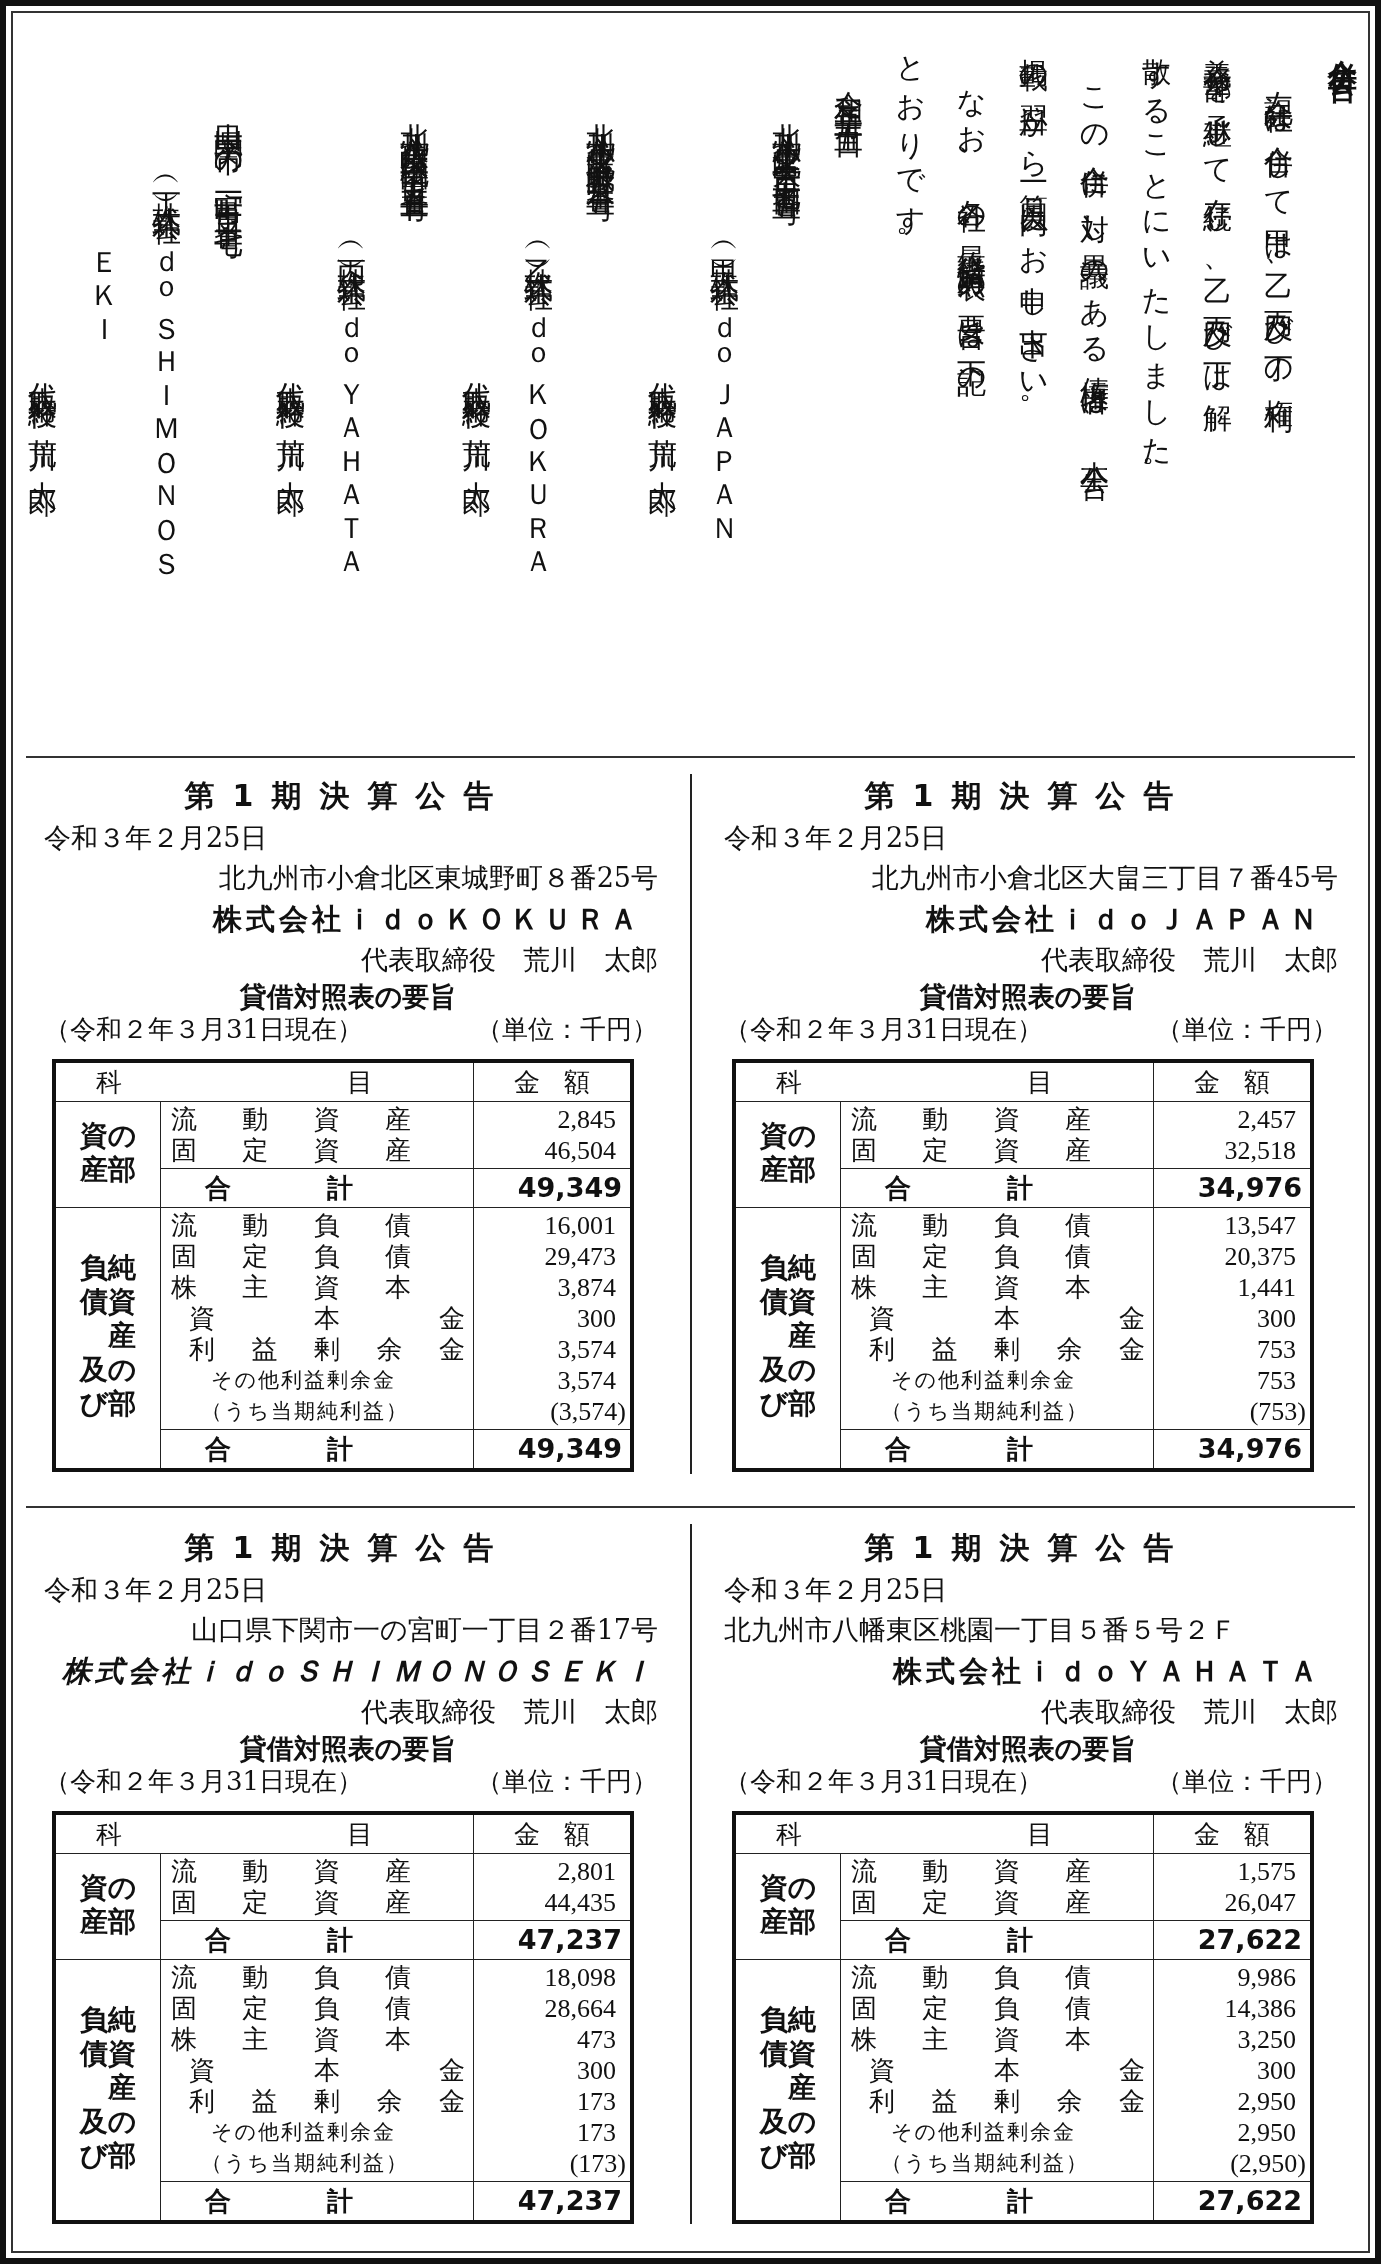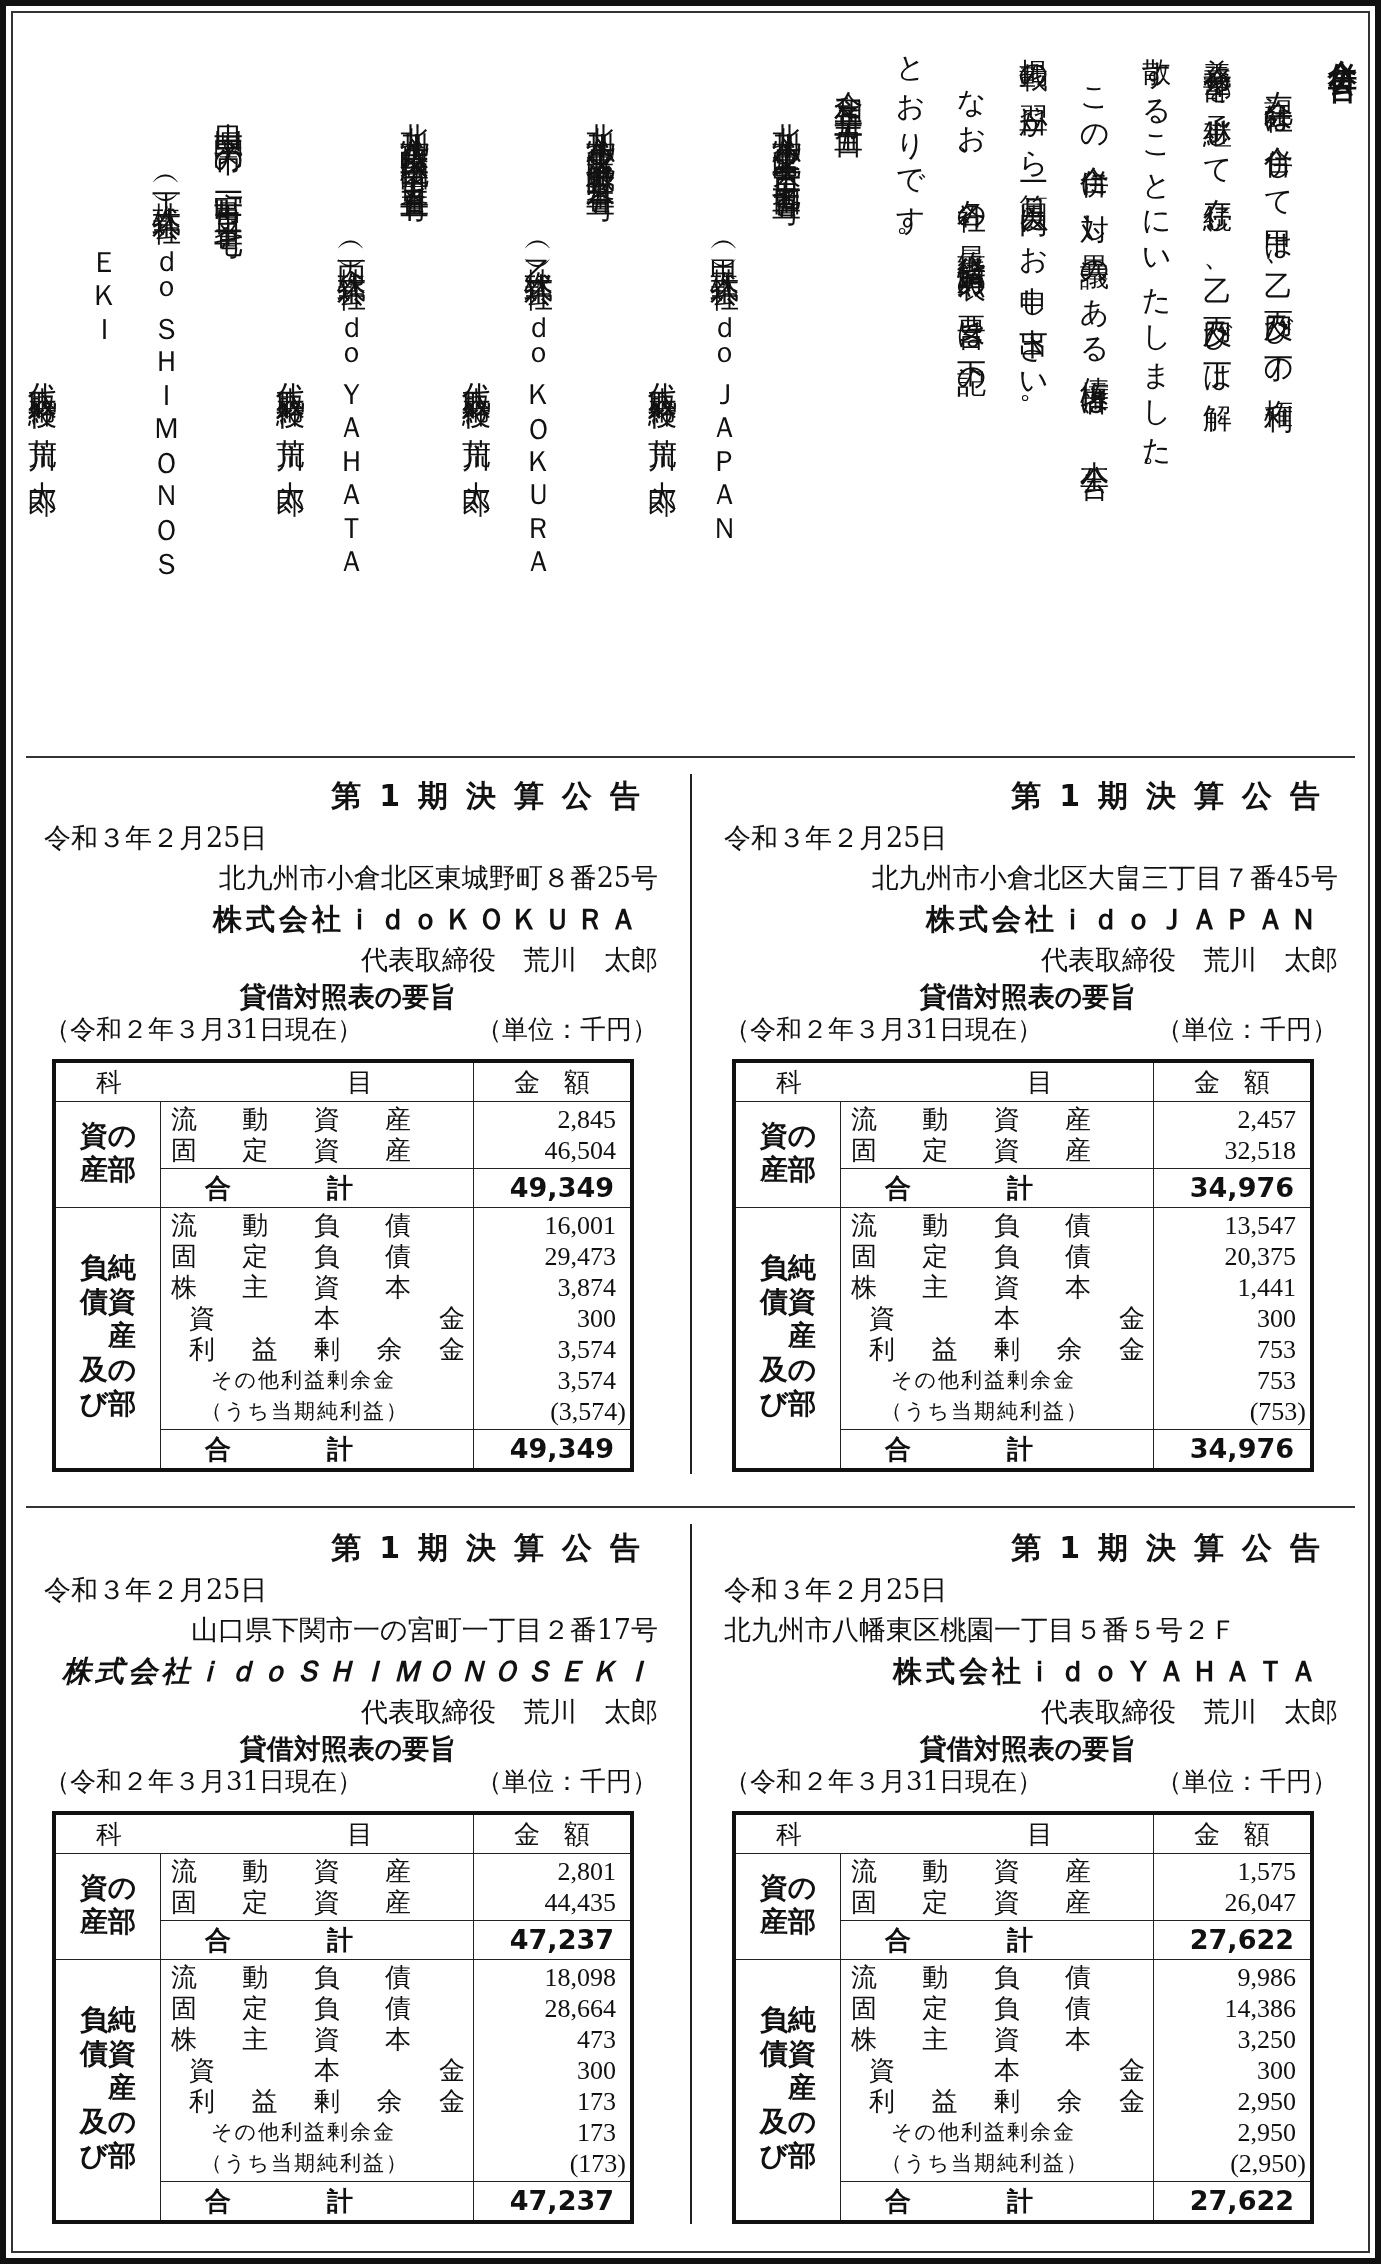--- a/index.html
+++ b/index.html
@@ -12,21 +12,21 @@
   .hr { position: absolute; height: 2px; background: #333; }
   .vr { position: absolute; width: 2px; background: #222; }
 
   
   .vcol { position: absolute; writing-mode: vertical-rl; text-orientation: upright;
           font-size: 29px; line-height: 33px; letter-spacing: 4.5px; white-space: nowrap; }
   .vtitle { font-family: "DejaVu Sans", "Liberation Sans", sans-serif; font-weight: bold; }
 
   
   .panel { position: absolute; width: 620px; }
-  .panel .ptitle { position: absolute; left: 0; right: 0; text-align: right;
+  .panel .ptitle { position: absolute; left: 0; right: 0; text-align: center;
                    font-family: "DejaVu Sans", "Liberation Sans", sans-serif; font-weight: bold;
                    font-size: 30px; letter-spacing: 18px; top: 0; }
   .panel .pdate { position: absolute; font-size: 27px; top: 44px; left: 6px; }
   .panel .paddr { position: absolute; font-size: 27px; top: 84px; right: 0; white-space: nowrap; }
   .panel .pcompany { position: absolute; top: 124px; right: 16px; white-space: nowrap;
                      font-family: "DejaVu Sans", "Liberation Sans", sans-serif; font-weight: bold;
                      font-size: 29px; letter-spacing: 4px; }
   .panel .prep { position: absolute; top: 166px; right: 0; font-size: 27px; white-space: nowrap; }
   .panel .bstitle { position: absolute; top: 203px; left: 0; right: 0; text-align: center;
                     font-family: "DejaVu Sans", "Liberation Sans", sans-serif; font-weight: bold; font-size: 27px; }
@@ -43,21 +43,21 @@
                font-weight: bold; font-size: 28px; line-height: 34px; }
   td.items { width: 302px; padding: 2px 0 2px 10px !important; }
   td.amts { text-align: right; padding: 2px 14px 2px 0 !important; margin-top: 16px; }
   .line { height: 31px; line-height: 31px; white-space: nowrap; }
   .sp4 { display: flex; justify-content: space-between; width: 240px; }
   .sp3 { display: flex; justify-content: space-between; width: 276px; margin-left: 18px; }
   .sp5 { display: flex; justify-content: space-between; width: 276px; margin-left: 18px; }
   .small { font-size: 21px; letter-spacing: 2px; margin-left: 40px; }
   .total-label { display: flex; justify-content: space-between; padding: 0 120px 0 44px;
                  font-family: "DejaVu Sans", "Liberation Sans", sans-serif; font-weight: bold; height: 38px; line-height: 38px; }
-  .total-amt { text-align: right; padding-right: 16px;
+  .total-amt { text-align: right; padding-right: 8px;
                font-family: "DejaVu Sans", "Liberation Sans", sans-serif; font-weight: bold; font-size: 27px; height: 38px; line-height: 38px; }
   .amt { font-family: "Liberation Serif", "DejaVu Serif", serif; font-size: 26px; }
 </style>
 </head>
 <body>
 
 <div class="frame-outer"></div>
 <div class="frame-inner"></div>
 
 <div>

